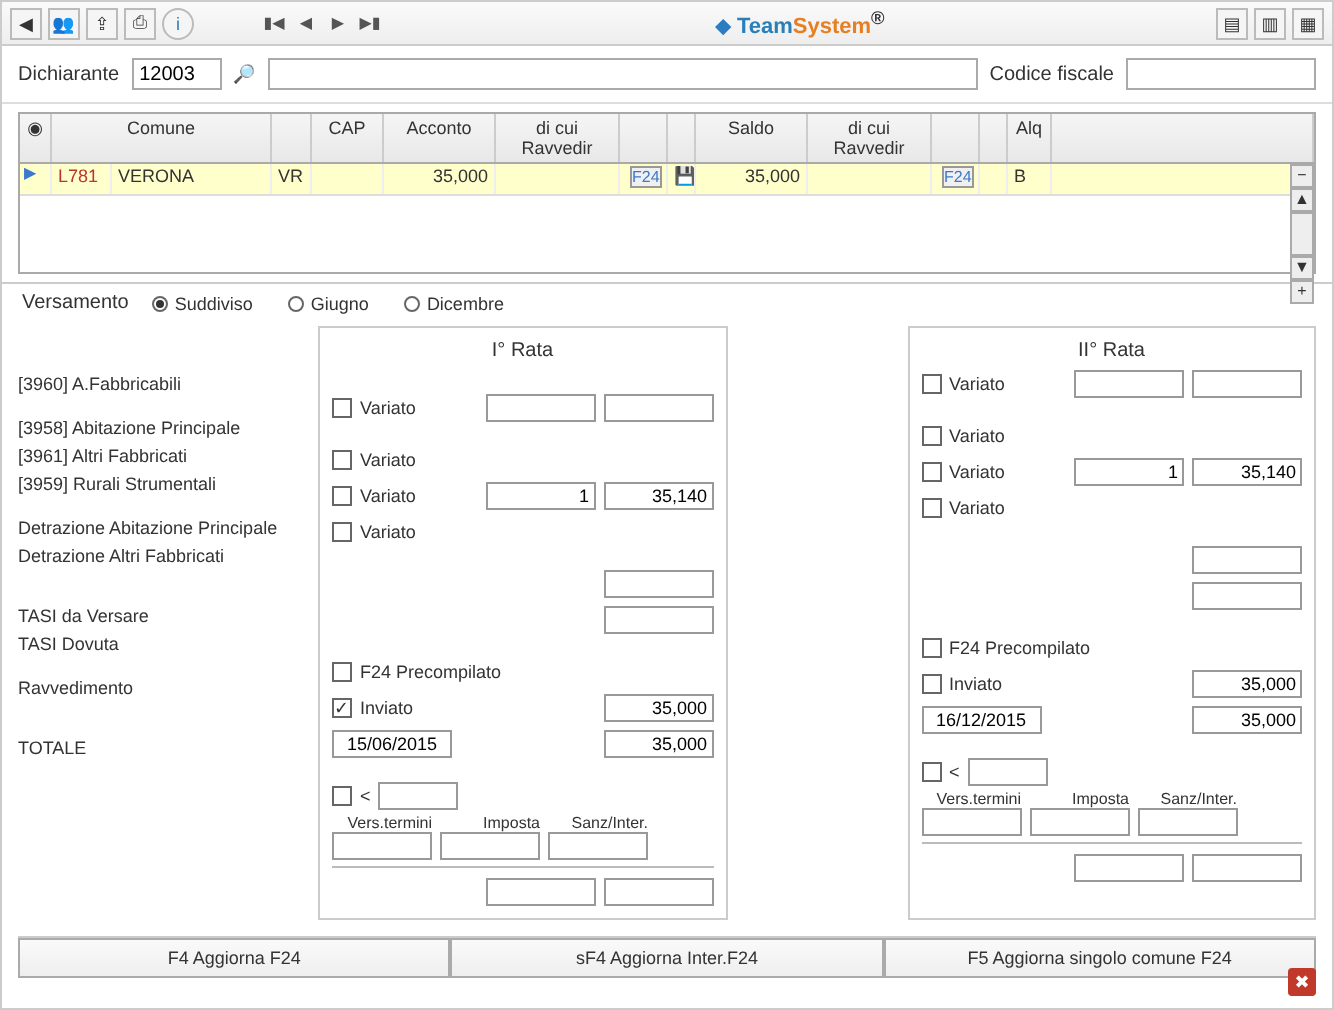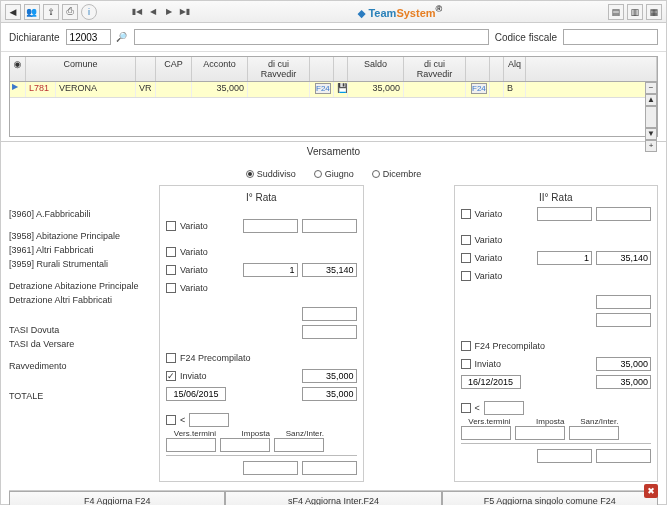--- a/index.html
+++ b/index.html
@@ -18,21 +18,21 @@
   .txt { height: 16px; border: 1px solid #aaa; padding: 0 3px; font-size: 10px; }
   .grid-wrap { padding: 4px 8px; }
   .grid { border: 1px solid #aaa; background: #fff; }
   .grid-head { display: flex; background: linear-gradient(#f5f5f5,#e8e8e8); border-bottom: 1px solid #aaa; }
   .gh { border-right: 1px solid #ccc; padding: 2px 3px; font-size: 9px; text-align: center; }
   .grid-row { display: flex; background: #ffffcc; border-bottom: 1px solid #ddd; height: 16px; }
   .gc { border-right: 1px solid #eee; padding: 1px 3px; font-size: 9px; overflow: hidden; white-space: nowrap; }
   .grid-spacer { height: 38px; background: #fff; position: relative; }
   .scroll-ctrl { position: absolute; right: 0; width: 12px; display: flex; flex-direction: column; }
   .scroll-btn { width: 12px; height: 12px; border: 1px solid #aaa; background: #eee; font-size: 8px; text-align: center; line-height: 10px; cursor: pointer; }
-  .versamento-row { display: flex; align-items: center; gap: 12px; padding: 4px 10px; border-top: 1px solid #ccc; flex-direction: column; }
+  .versamento-row { display: flex; align-items: center; gap: 12px; padding: 4px 10px; border-top: 1px solid #ccc; }
   .radio-row { display: flex; gap: 18px; align-items: center; }
   .radio-item { display: flex; gap: 3px; align-items: center; }
   .radio-dot { width: 8px; height: 8px; border: 1px solid #666; border-radius: 50%; display: flex; align-items: center; justify-content: center; }
   .radio-dot.on::after { content: ""; width: 4px; height: 4px; background: #333; border-radius: 50%; }
   .main-panel { display: flex; padding: 2px 8px 4px; gap: 0; }
   .col-left-labels { width: 150px; padding-top: 22px; }
   .col-rata { flex: 1; border: 1px solid #ccc; padding: 4px 6px; }
   .col-gap { width: 90px; }
   .rata-title { text-align: center; font-size: 10px; padding: 2px; }
   .red-note { color: #c0392b; font-size: 9px; text-align: right; margin-bottom: 2px; height: 10px; }
@@ -161,22 +161,22 @@
     <div class="row-label">[3960] A.Fabbricabili</div>
     <div class="block-gap"></div>
     <div class="row-label">[3958] Abitazione Principale</div>
     <div class="row-label">[3961] Altri Fabbricati</div>
     <div class="row-label">[3959] Rurali Strumentali</div>
     <div class="block-gap"></div>
     <div class="row-label">Detrazione Abitazione Principale</div>
     <div class="row-label">Detrazione Altri Fabbricati</div>
     <div class="block-gap"></div>
         <div class="block-gap"></div>
+    <div class="row-label">TASI da Versare</div>
     <div class="row-label">TASI Dovuta</div>
-    <div class="row-label">TASI da Versare</div>
     <div class="block-gap"></div>
     <div class="row-label">Ravvedimento</div>
     <div class="block-gap"></div>
         <div class="block-gap"></div>
     <div class="row-label">TOTALE</div>
   </div>
 
   <div class="col-rata">
     <div class="rata-title">I° Rata</div>
     <div class="red-note"></div>

